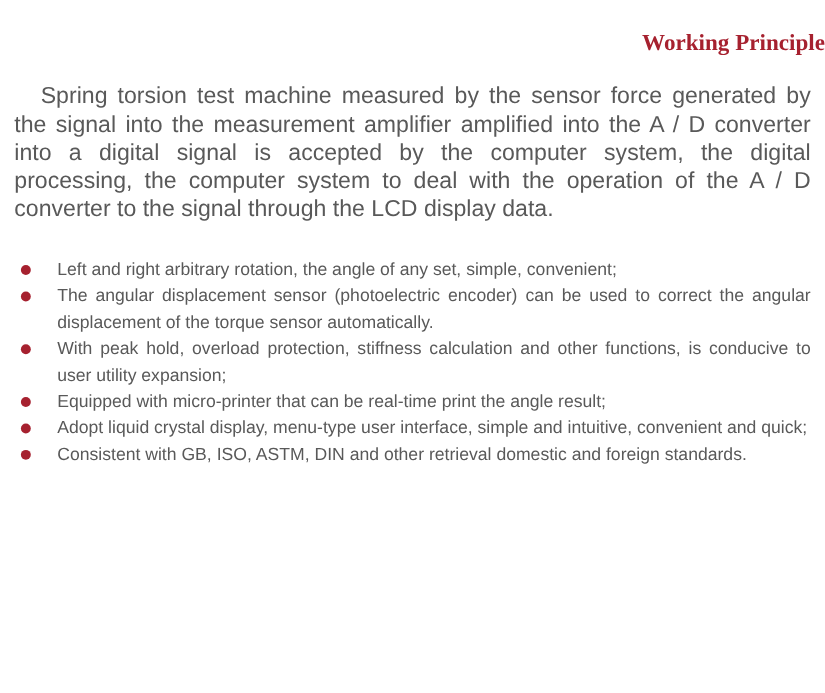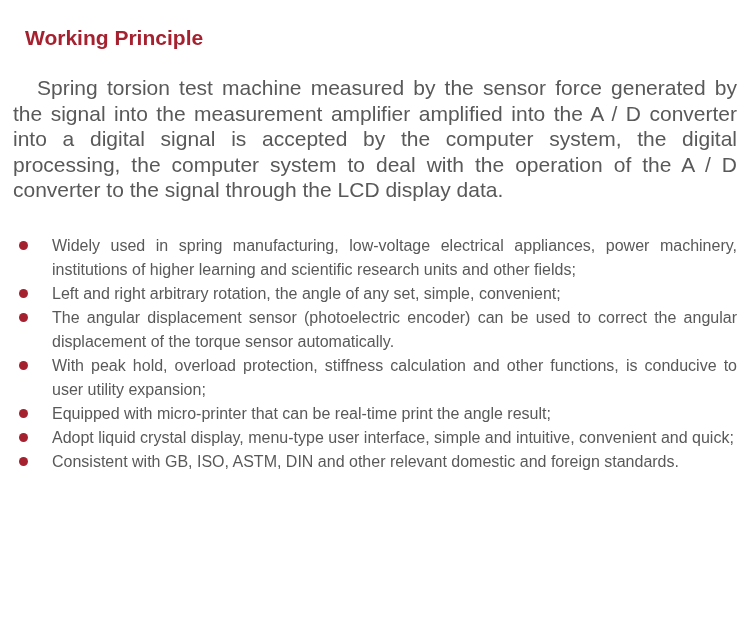--- a/index.html
+++ b/index.html
@@ -9,27 +9,28 @@
   }
   html,body{margin:0;padding:0;}
   body{
     width:750px;height:630px;
     background:var(--bg);
     font-family:"Liberation Sans","DejaVu Sans",sans-serif;
     overflow:hidden;
   }
   .page{width:750px;height:630px;}
   .section-heading{
-    font-family:Liberation Sans, sans-serif;
+    font-family:Liberation Serif, serif;
     font-weight:bold;
     font-size:21px;
     line-height:22px;
     color:var(--accent);
     margin:0;
     padding:0 0 0 25px;
+    text-align:right;
   }
   .heading-working{padding-top:27px;}
   .heading-features{padding-top:30px;}
   .body-paragraph{
     margin:26px 13px 0 13px;
     text-align:justify;
     text-indent:24px;
     font-size:21px;
     line-height:25.5px;
     color:var(--body-text);
@@ -64,40 +65,36 @@
 
 <div class="page">
   <h2 class="section-heading heading-working">Working Principle</h2>
 
   <p class="body-paragraph">Spring torsion test machine measured by the sensor force generated by the signal into the measurement amplifier amplified into the A / D converter into a digital signal is accepted by the computer system, the digital processing, the computer system to deal with the operation of the A / D converter to the signal through the LCD display data.</p>
 
 
   <ul class="features-list">
       <li class="feature-item">
         <span class="bullet-icon"></span>
-        <span class="feature-text">Widely used in spring manufacturing, low-voltage electrical appliances, power machinery, institutions of higher learning and scientific research units and other fields;</span>
-      </li>
-      <li class="feature-item">
-        <span class="bullet-icon"></span>
         <span class="feature-text">Left and right arbitrary rotation, the angle of any set, simple, convenient;</span>
       </li>
       <li class="feature-item">
         <span class="bullet-icon"></span>
         <span class="feature-text">The angular displacement sensor (photoelectric encoder) can be used to correct the angular displacement of the torque sensor automatically.</span>
       </li>
       <li class="feature-item">
         <span class="bullet-icon"></span>
         <span class="feature-text">With peak hold, overload protection, stiffness calculation and other functions, is conducive to user utility expansion;</span>
       </li>
       <li class="feature-item">
         <span class="bullet-icon"></span>
         <span class="feature-text">Equipped with micro-printer that can be real-time print the angle result;</span>
       </li>
       <li class="feature-item">
         <span class="bullet-icon"></span>
         <span class="feature-text">Adopt liquid crystal display, menu-type user interface, simple and intuitive, convenient and quick;</span>
       </li>
       <li class="feature-item">
         <span class="bullet-icon"></span>
-        <span class="feature-text">Consistent with GB, ISO, ASTM, DIN and other relevant domestic and foreign standards.</span>
+        <span class="feature-text">Consistent with GB, ISO, ASTM, DIN and other retrieval domestic and foreign standards.</span>
       </li>
     </ul>
 </div>
 
 </body></html>

